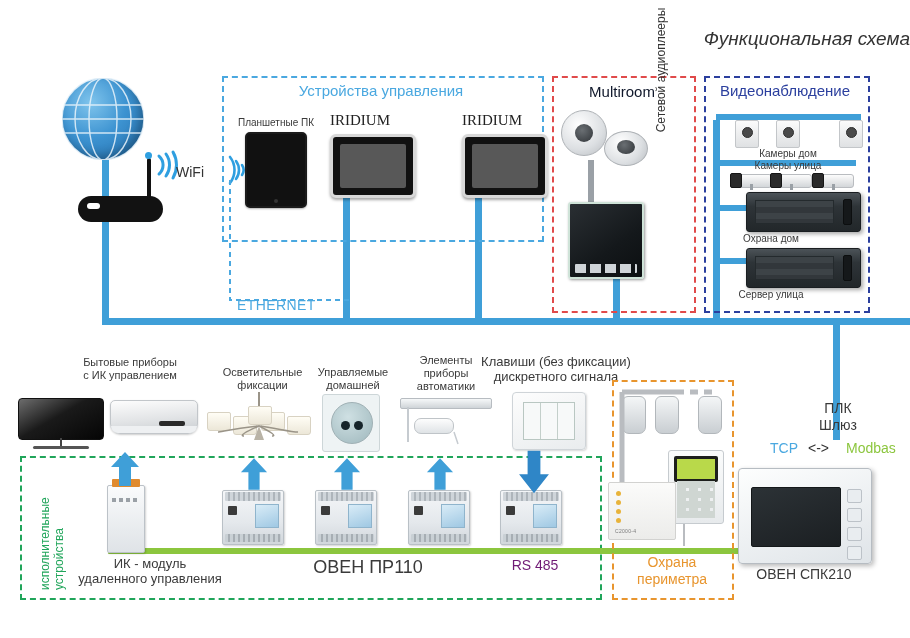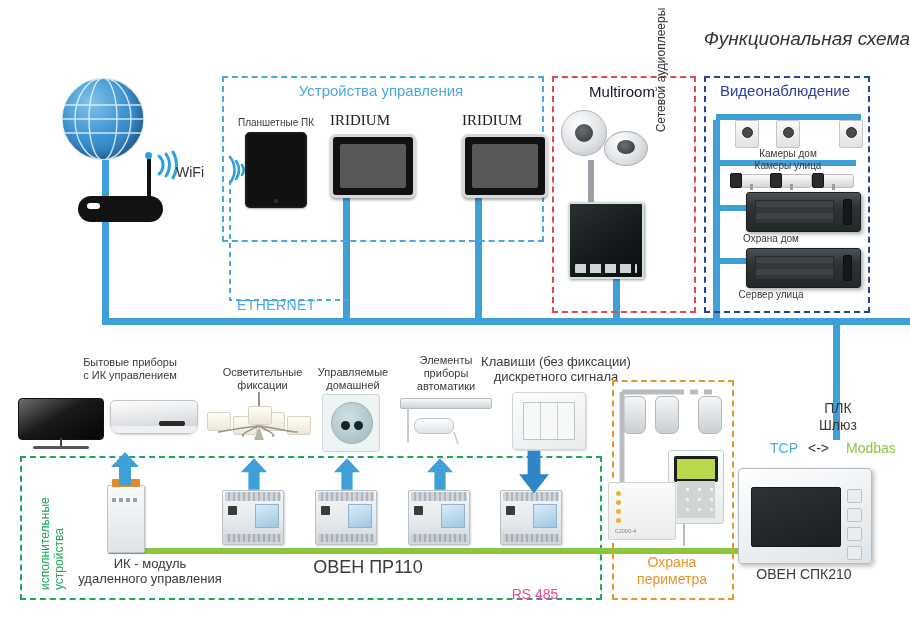--- a/index.html
+++ b/index.html
@@ -416,21 +416,21 @@
       <span class="disp"></span>
       <span class="bot"></span>
   </div>
   <svg class="arrow-dn" style="left:518px;top:450px;" width="32" height="44" viewBox="0 0 30 40">
     <polygon points="9,0 21,0 21,22 29,22 15,40 1,22 9,22" fill="#2f86c7"></polygon>
     </svg>
 
   <div class="lbl" style="left:288px;top:557px;width:160px;font-size:18px;">
     <span>ОВЕН ПР110</span>
   </div>
-  <div class="lbl" style="left:480px;top:557px;width:110px;font-size:14px;color:#ec4899;margin-top:29px;">
+  <div class="lbl" style="left:480px;top:557px;width:110px;font-size:14px;color:#701a75;">
     <span>RS 485</span>
   </div>
 
   <div class="panel d-orange" style="left:612px;top:380px;width:118px;height:216px;"></div>
   <div class="motion" style="left:622px;top:396px;"></div>
   <div class="motion" style="left:655px;top:396px;"></div>
   <div class="motion" style="left:698px;top:396px;"></div>
   <svg class="abs" style="left:612px;top:386px;" width="118px" height="170" viewBox="0 0 118 170">
     <path d="M10 6 L10 120" stroke="#b9bcc0" stroke-width="5" fill="none"></path>
     <path d="M10 6 L108 6" stroke="#b9bcc0" stroke-width="5" fill="none" stroke-dasharray="62,6,8,6,8"></path>

